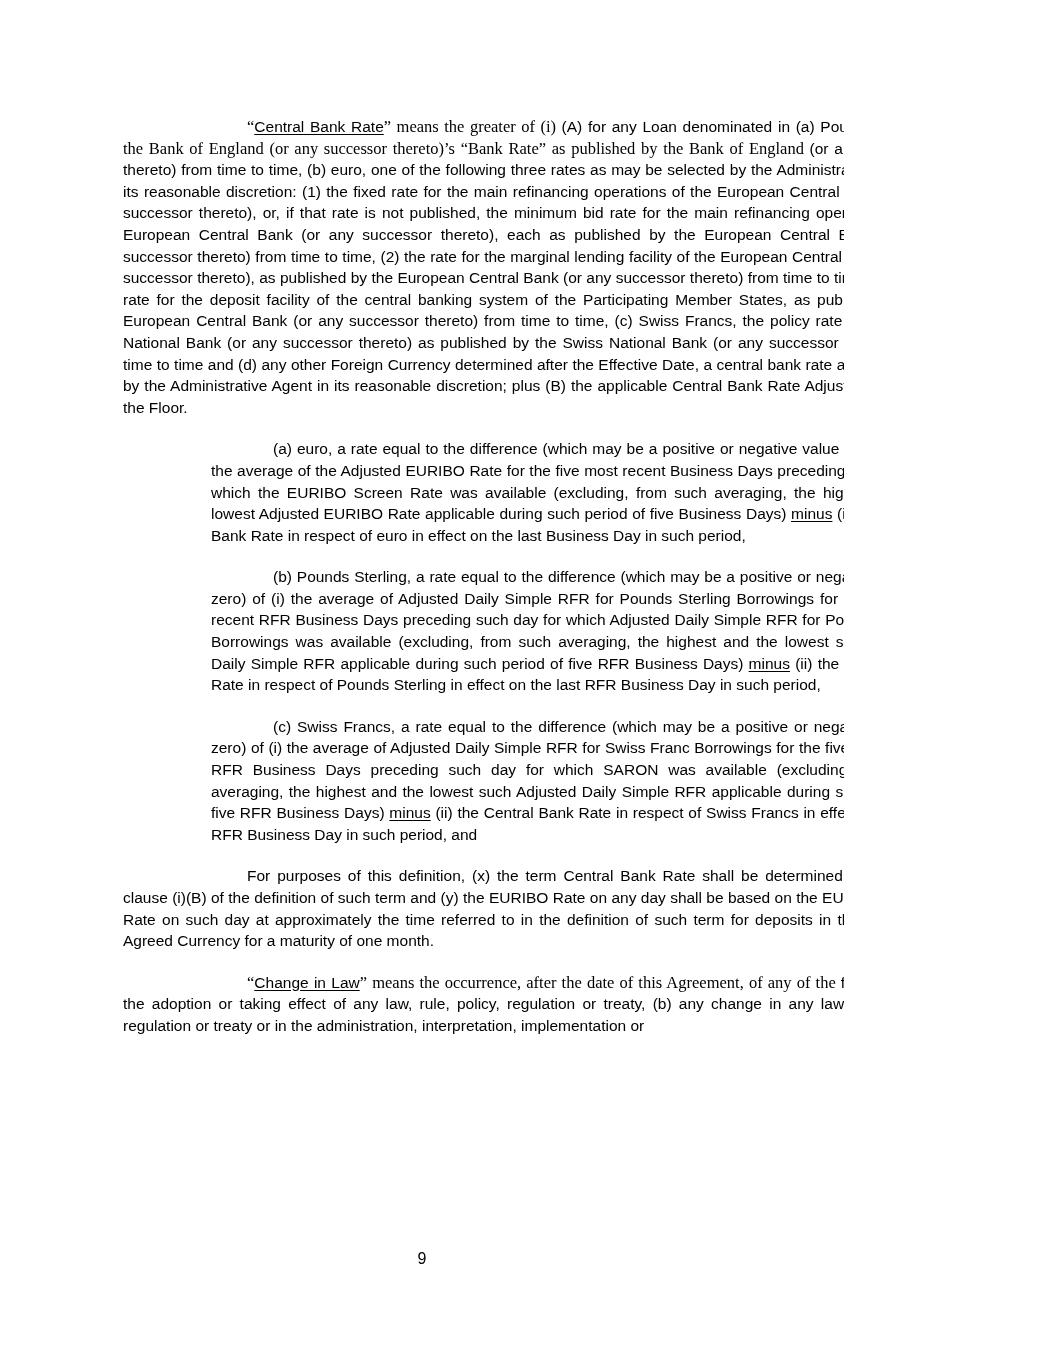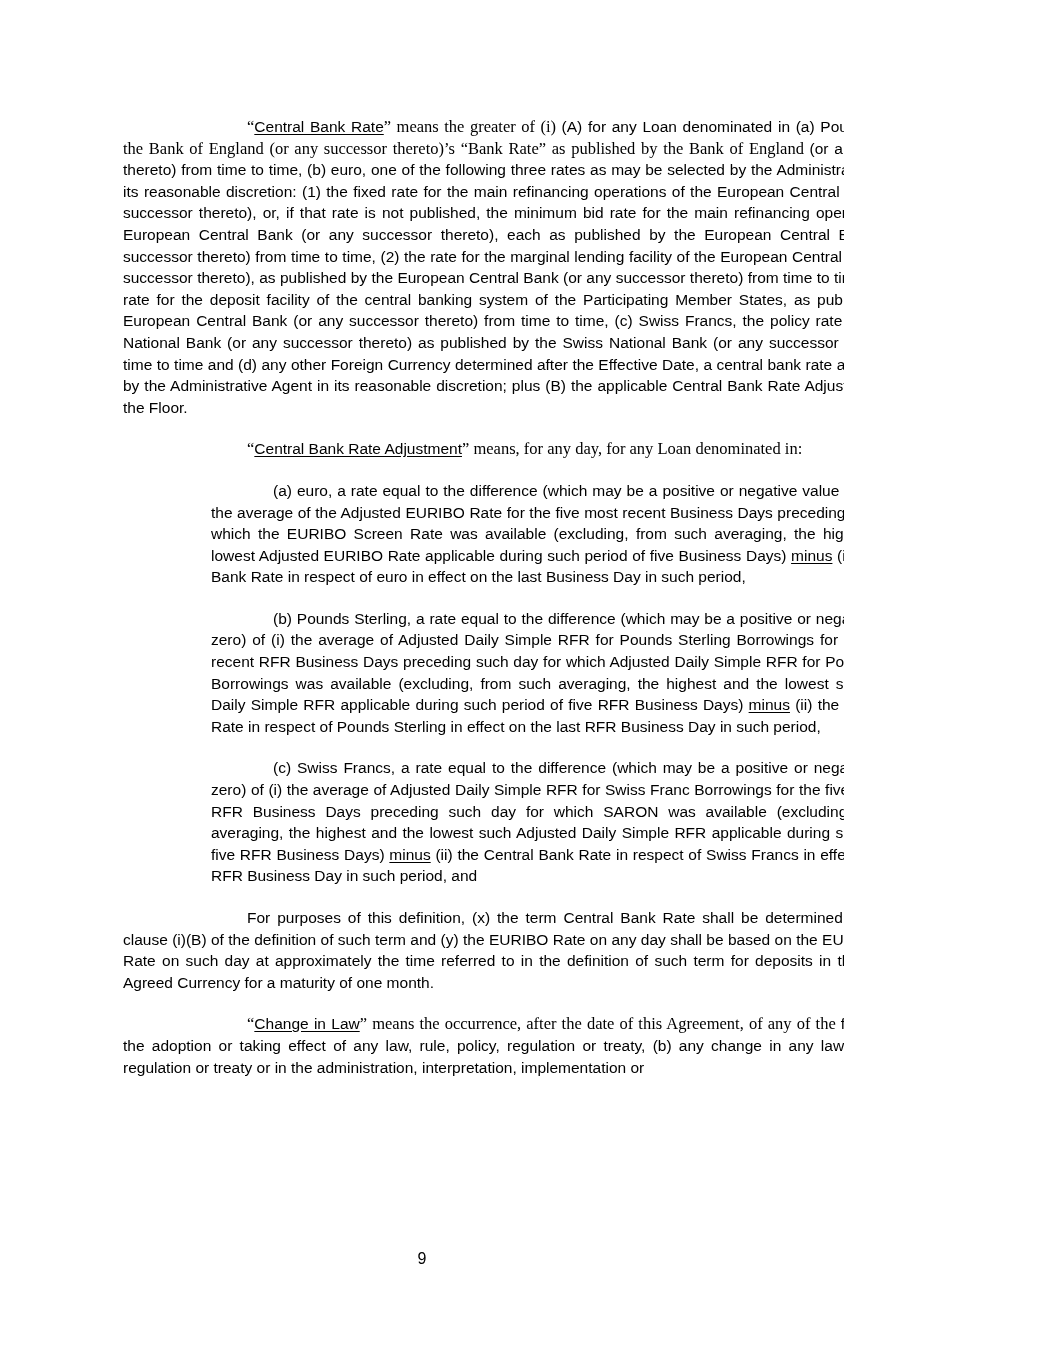--- a/index.html
+++ b/index.html
@@ -57,21 +57,20 @@
     font-size: 16px;
     color: #000000;
   }
 </style>
 </head>
 <body>
 
 <div class="page">
   <div class="content">
       <p class="para body"><span class="serif">“</span><span class="sans u">Central Bank Rate</span><span class="serif">” means the greater of (i) </span><span class="sans">(A) for any Loan denominated in (a) Pounds </span><span class="serif">Sterling, the Bank of England (or any successor thereto)’s “Bank Rate” as published by the Bank of England </span><span class="sans">(or any successor thereto) from time to time, (b) euro, one of the following three rates as may be selected by the Administrative Agent in its reasonable discretion: (1) the fixed rate for the main refinancing operations of the European Central Bank (or any successor thereto), or, if that rate is not published, the minimum bid rate for the main refinancing operations of the European Central Bank (or any successor thereto), each as published by the European Central Bank (or any successor thereto) from time to time, (2) the rate for the marginal lending facility of the European Central Bank (or any successor thereto), as published by the European Central Bank (or any successor thereto) from time to time, or (3) the rate for the deposit facility of the central banking system of the Participating Member States, as published by the European Central Bank (or any successor thereto) from time to time, (c) Swiss Francs, the policy rate of the Swiss National Bank (or any successor thereto) as published by the Swiss National Bank (or any successor thereto) from time to time and (d) any other Foreign Currency determined after the Effective Date, a central bank rate as determined by the Administrative Agent in its reasonable discretion; plus (B) the applicable Central Bank Rate Adjustment and (ii) the Floor.</span></p>
-      <p class="para body"><span class="serif">“</span><span class="sans u">Central Bank Rate Adjustment</span><span class="serif">” means, for any day, for any Loan denominated in:</span></p>
       <p class="para sub"><span class="sans">(a) euro, a rate equal to the difference (which may be a positive or negative value or zero) of (i) the average of the Adjusted EURIBO Rate for the five most recent Business Days preceding such day for which the EURIBO Screen Rate was available (excluding, from such averaging, the highest and the lowest Adjusted EURIBO Rate applicable during such period of five Business Days) </span><span class="sans u">minus</span><span class="sans"> (ii) the Central Bank Rate in respect of euro in effect on the last Business Day in such period,</span></p>
       <p class="para sub"><span class="sans">(b) Pounds Sterling, a rate equal to the difference (which may be a positive or negative value or zero) of (i) the average of Adjusted Daily Simple RFR for Pounds Sterling Borrowings for the five most recent RFR Business Days preceding such day for which Adjusted Daily Simple RFR for Pounds Sterling Borrowings was available (excluding, from such averaging, the highest and the lowest such Adjusted Daily Simple RFR applicable during such period of five RFR Business Days) </span><span class="sans u">minus</span><span class="sans"> (ii) the Central Bank Rate in respect of Pounds Sterling in effect on the last RFR Business Day in such period,</span></p>
       <p class="para sub"><span class="sans">(c) Swiss Francs, a rate equal to the difference (which may be a positive or negative value or zero) of (i) the average of Adjusted Daily Simple RFR for Swiss Franc Borrowings for the five most recent RFR Business Days preceding such day for which SARON was available (excluding, from such averaging, the highest and the lowest such Adjusted Daily Simple RFR applicable during such period of five RFR Business Days) </span><span class="sans u">minus</span><span class="sans"> (ii) the Central Bank Rate in respect of Swiss Francs in effect on the last RFR Business Day in such period, and</span></p>
       <p class="para body"><span class="sans">For purposes of this definition, (x) the term Central Bank Rate shall be determined disregarding clause (i)(B) of the definition of such term and (y) the EURIBO Rate on any day shall be based on the EURIBO Screen Rate on such day at approximately the time referred to in the definition of such term for deposits in the applicable Agreed Currency for a maturity of one month.</span></p>
       <p class="para body"><span class="serif">“</span><span class="sans u">Change in Law</span><span class="serif">” means the occurrence, after the date of this Agreement, of any of the </span><span class="sans">following:&nbsp; (a) the adoption or taking effect of any law, rule, policy, regulation or treaty, (b) any change in any law, rule, policy, regulation or treaty or in the administration, interpretation, implementation or</span></p>
     </div>
   <div class="page-number">9</div>
 </div>
 
 </body></html>

